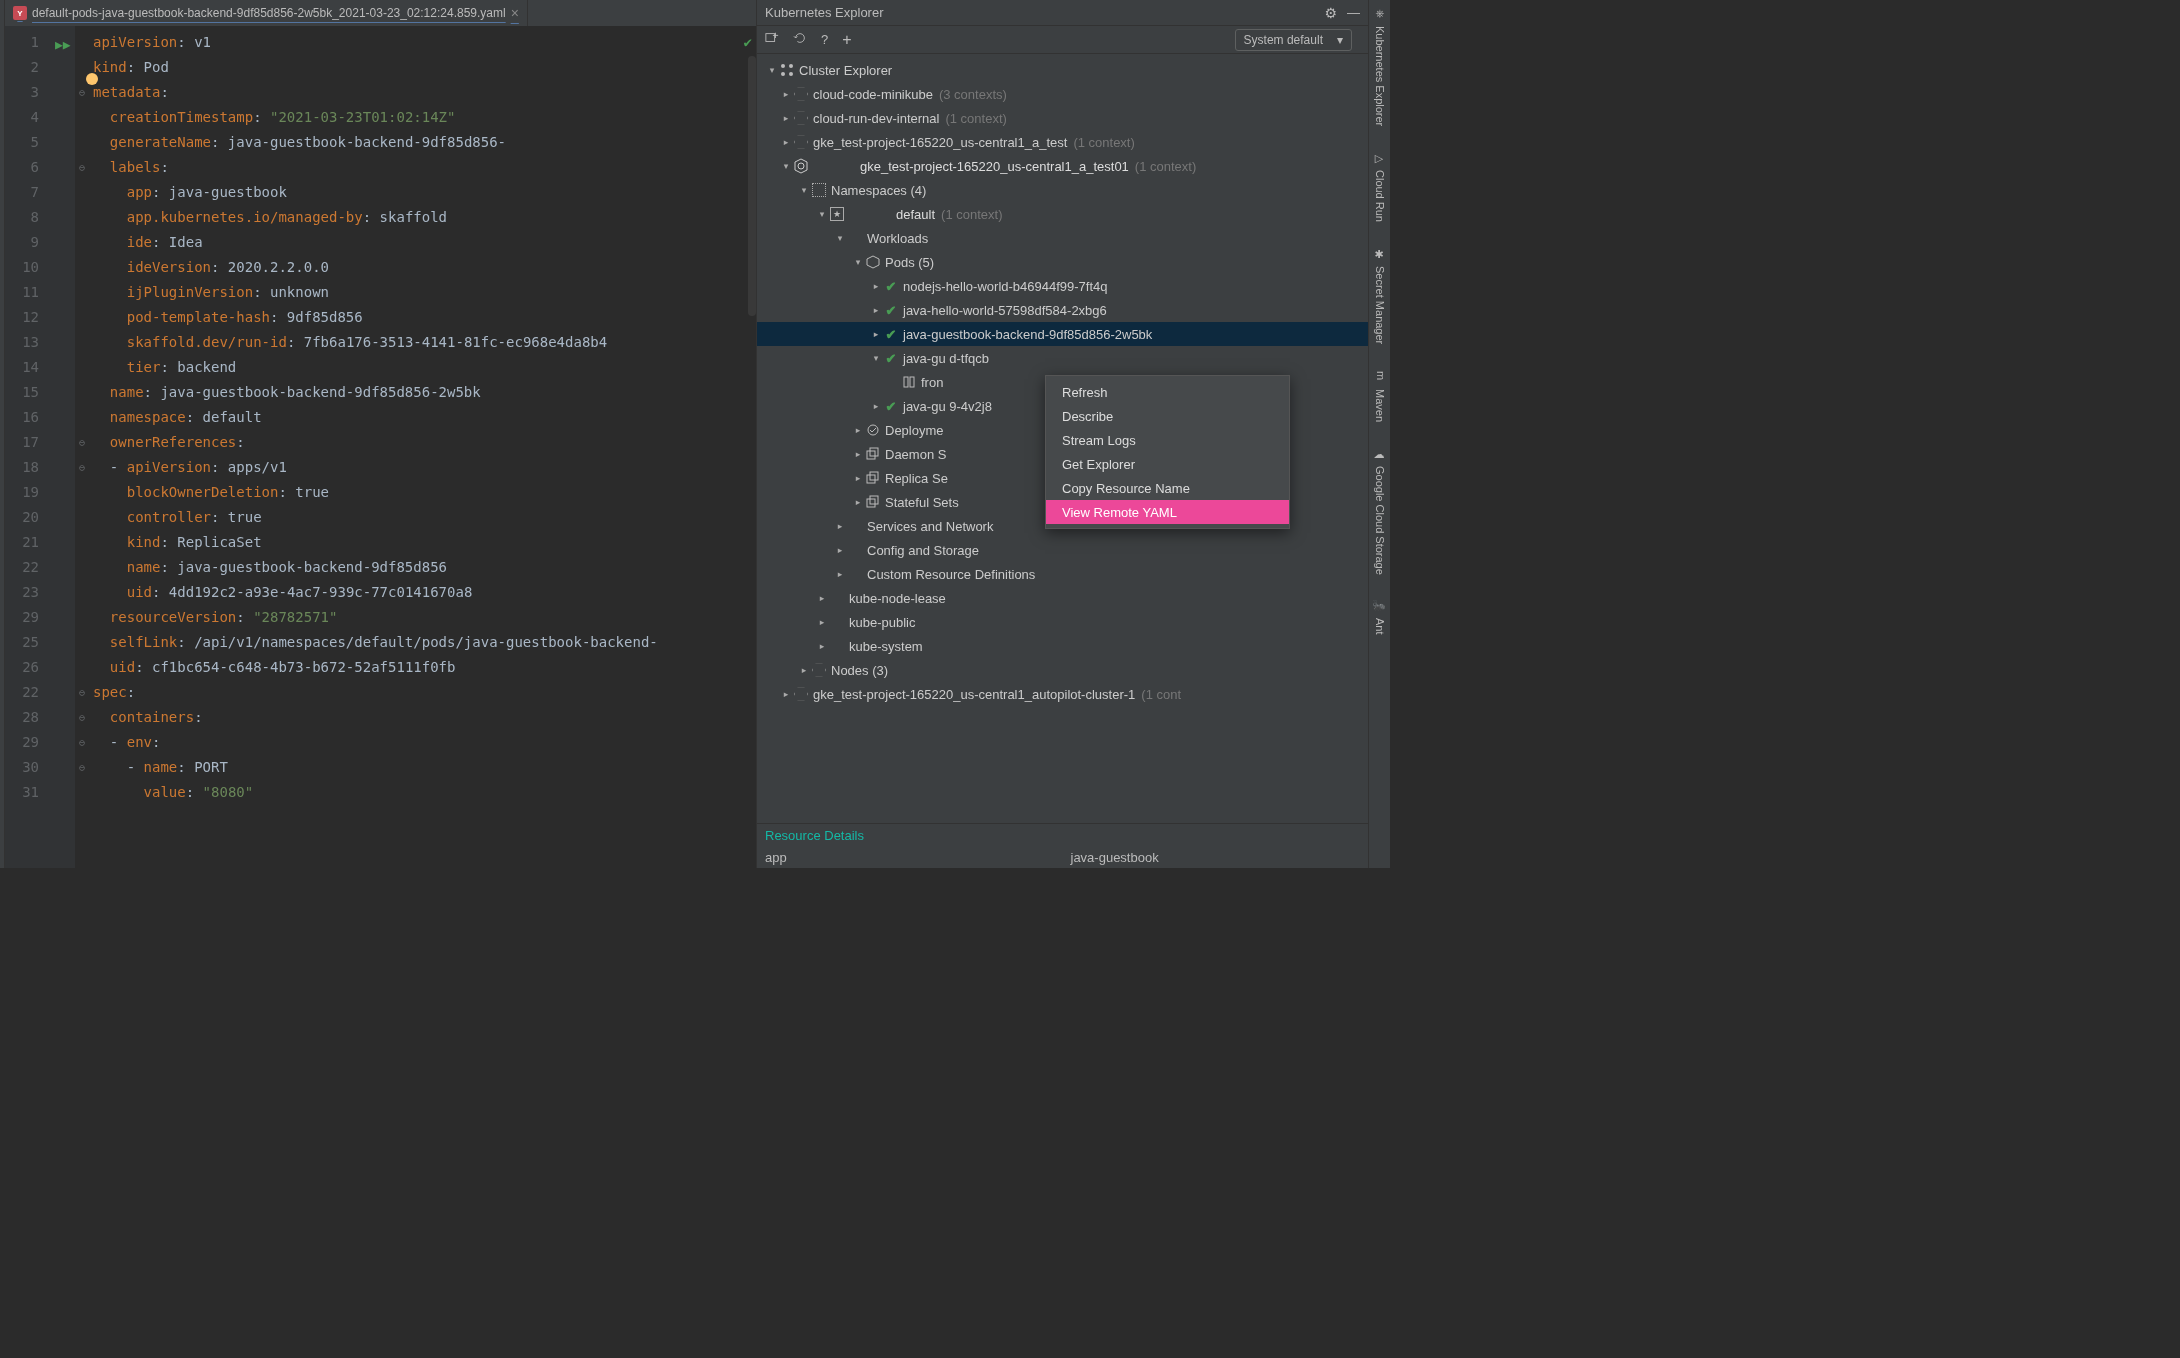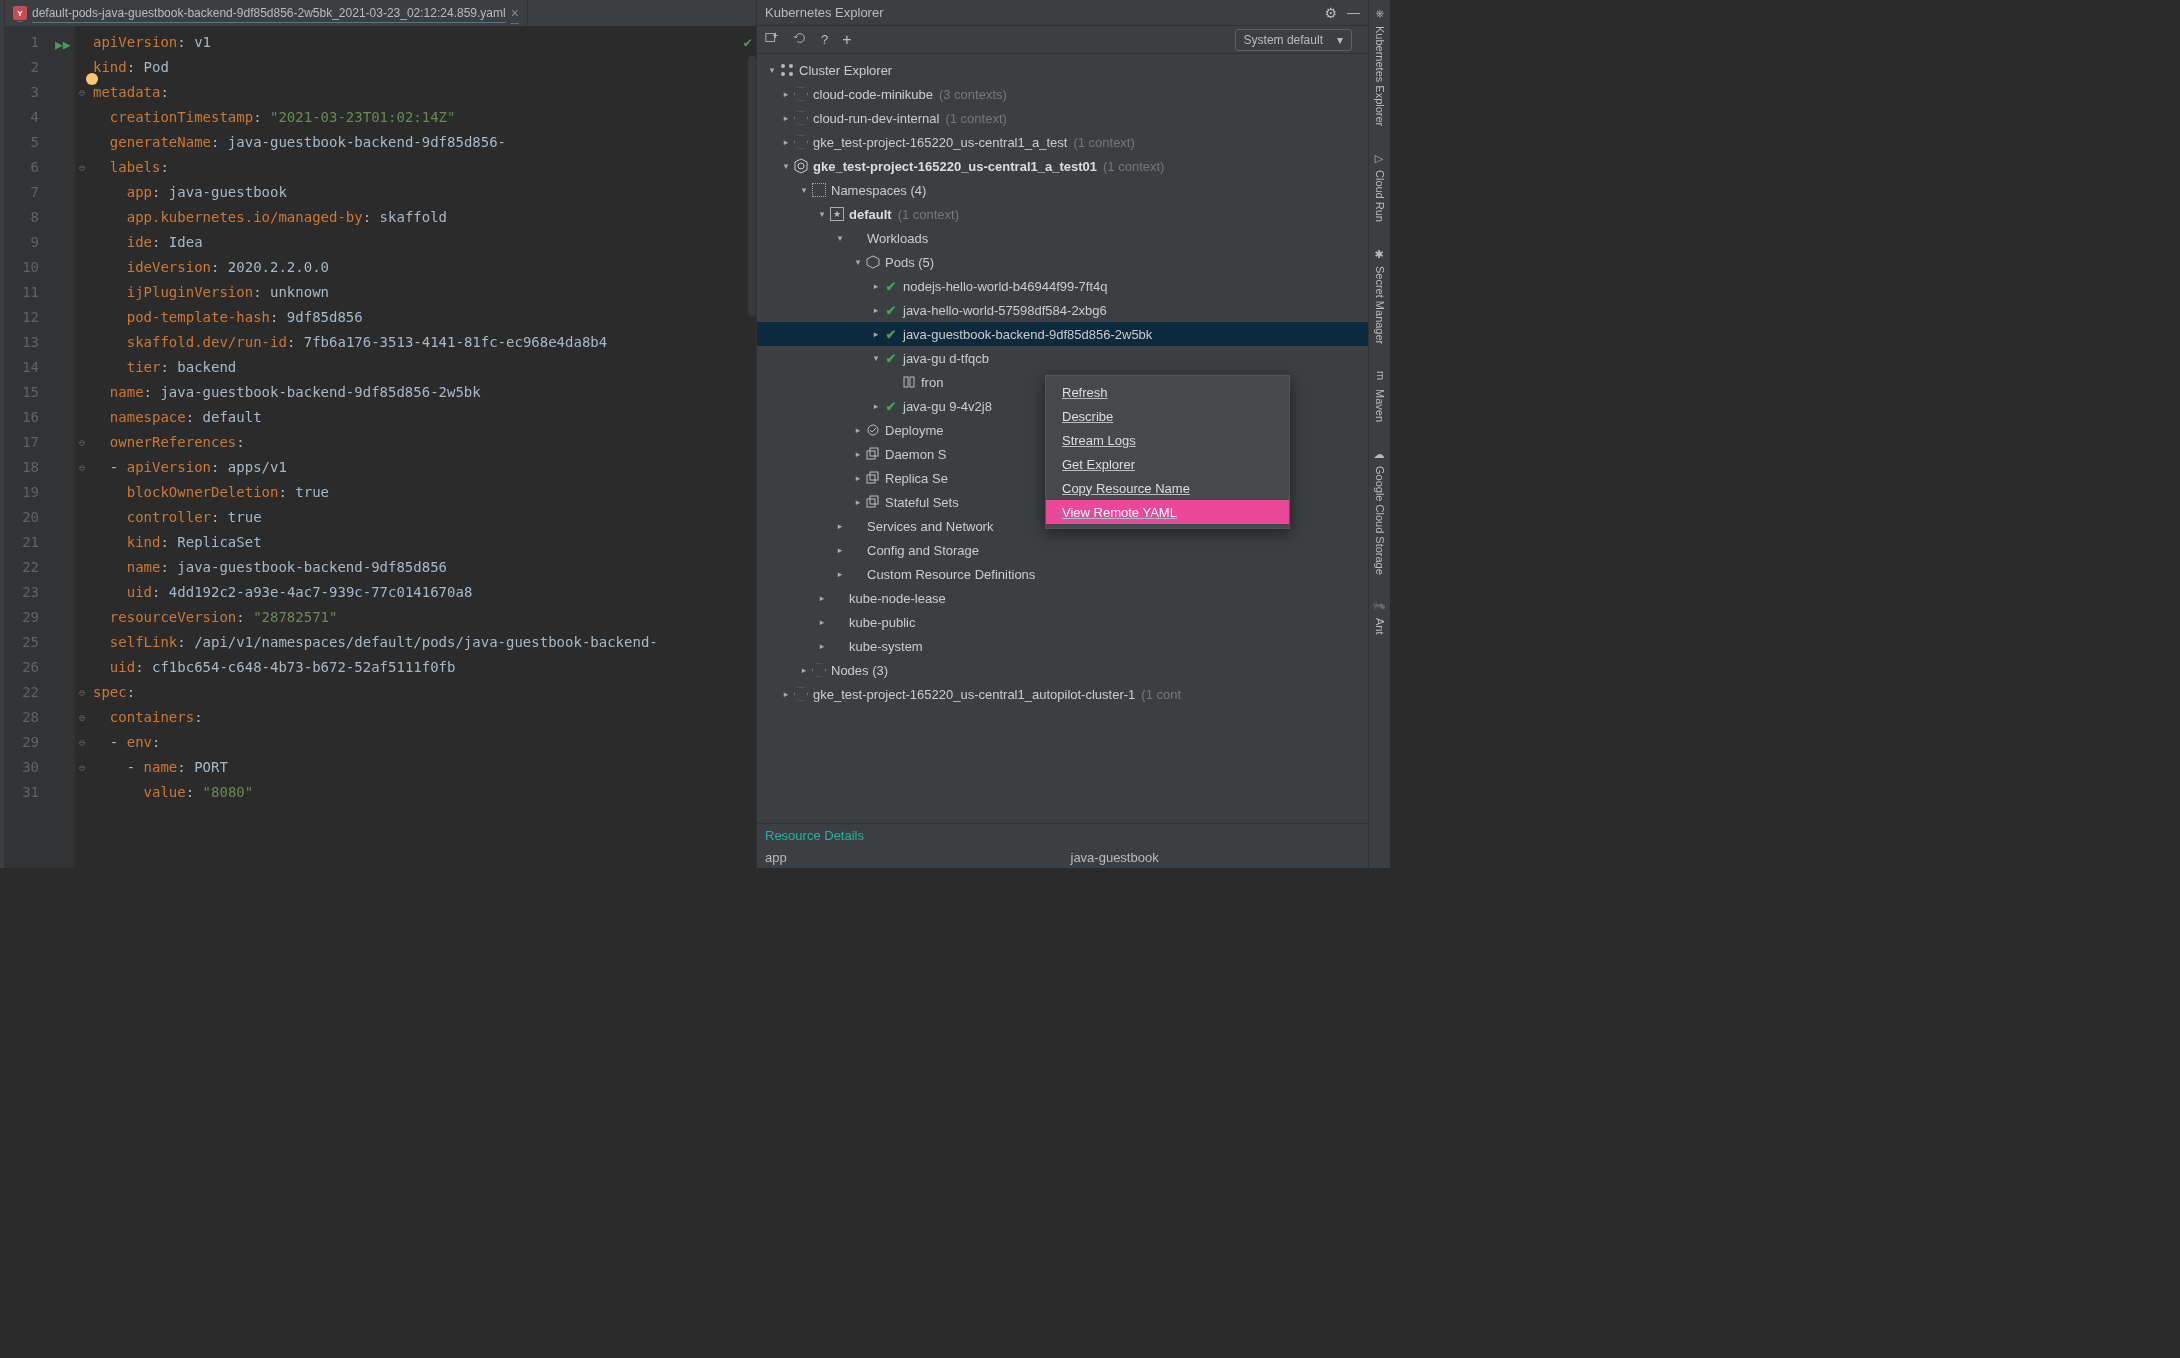--- a/index.html
+++ b/index.html
@@ -31,25 +31,25 @@
 .panel-header svg,.toolbar svg{width:14px;height:14px;stroke:#bbb;fill:none;}
 .toolbar{ height:28px; display:flex; align-items:center; padding:0 8px; gap:14px; border-bottom:1px solid #323232;}
 .toolbar .btn{ cursor:pointer; color:#bbb;}
 .select{border:1px solid #5e6060; border-radius:3px; height:22px; display:flex; align-items:center; padding:0 8px; gap:14px; cursor:pointer; color:#bbb; font-size:12px; margin-left:auto; margin-right:8px;}
 .tree{ flex:1; overflow:auto; padding:4px 0; font-size:13px;}
 .tree-row{ display:flex; align-items:center; height:24px; white-space:nowrap; cursor:default; padding-right:8px;}
 .tree-row.ind0{padding-left:8px;} .tree-row.ind1{padding-left:22px;} .tree-row.ind2{padding-left:40px;} .tree-row.ind3{padding-left:58px;} .tree-row.ind4{padding-left:76px;} .tree-row.ind5{padding-left:94px;} .tree-row.ind6{padding-left:112px;} .tree-row.ind7{padding-left:130px;}
 .tree-row .arr{width:14px; color:#aaa; font-size:9px; text-align:center;}
 .tree-row .ic{width:16px; display:flex; align-items:center; justify-content:center; margin-right:4px;}
 .tree-row .lbl{color:#ccc;}
-.tree-row .lbl.bold{font-weight:bold; color:#ddd;}
+.tree-row .lbl.bold{font-weight:normal; color:#ddd;margin-left:47px;}
 .tree-row .hint{color:#777; margin-left:6px;}
 .tree-row.selected{ background:#0d293e;}
 .ok{color:#499c54; font-weight:bold; font-size:13px;}
-.ctx-menu{ position:absolute; right:100px; top:375px; width:245px; background:#46494b; border:1px solid #555; box-shadow:0 4px 14px rgba(0,0,0,.5); z-index:10; padding:4px 0;text-decoration:underline;}
+.ctx-menu{ position:absolute; right:100px; top:375px; width:245px; background:#46494b; border:1px solid #555; box-shadow:0 4px 14px rgba(0,0,0,.5); z-index:10; padding:4px 0;}
 .ctx-item{ height:24px; display:flex; align-items:center; padding:0 16px; color:#ddd; font-size:13px;}
 .ctx-item.sel{ background:#ec4899; color:#fff;}
 .details{ border-top:1px solid #323232;}
 .details-title{ padding:4px 8px; color:#14b8a6;}
 .details-head{ display:flex; border-top:1px solid #323232; border-bottom:1px solid #323232;}
 .details-head div{ flex:1; padding:3px 8px; color:#aaa; font-size:12px; border-right:1px solid #323232;}
 .details-head div:last-child{border-right:none;}
 .details-row{ display:flex;}
 .details-row div{ flex:1; padding:3px 8px; color:#bbb;}
 .side-tabs{ width:22px; background:#3c3f41; border-left:1px solid #323232; display:flex; flex-direction:column; align-items:center; padding-top:4px; gap:18px;}

